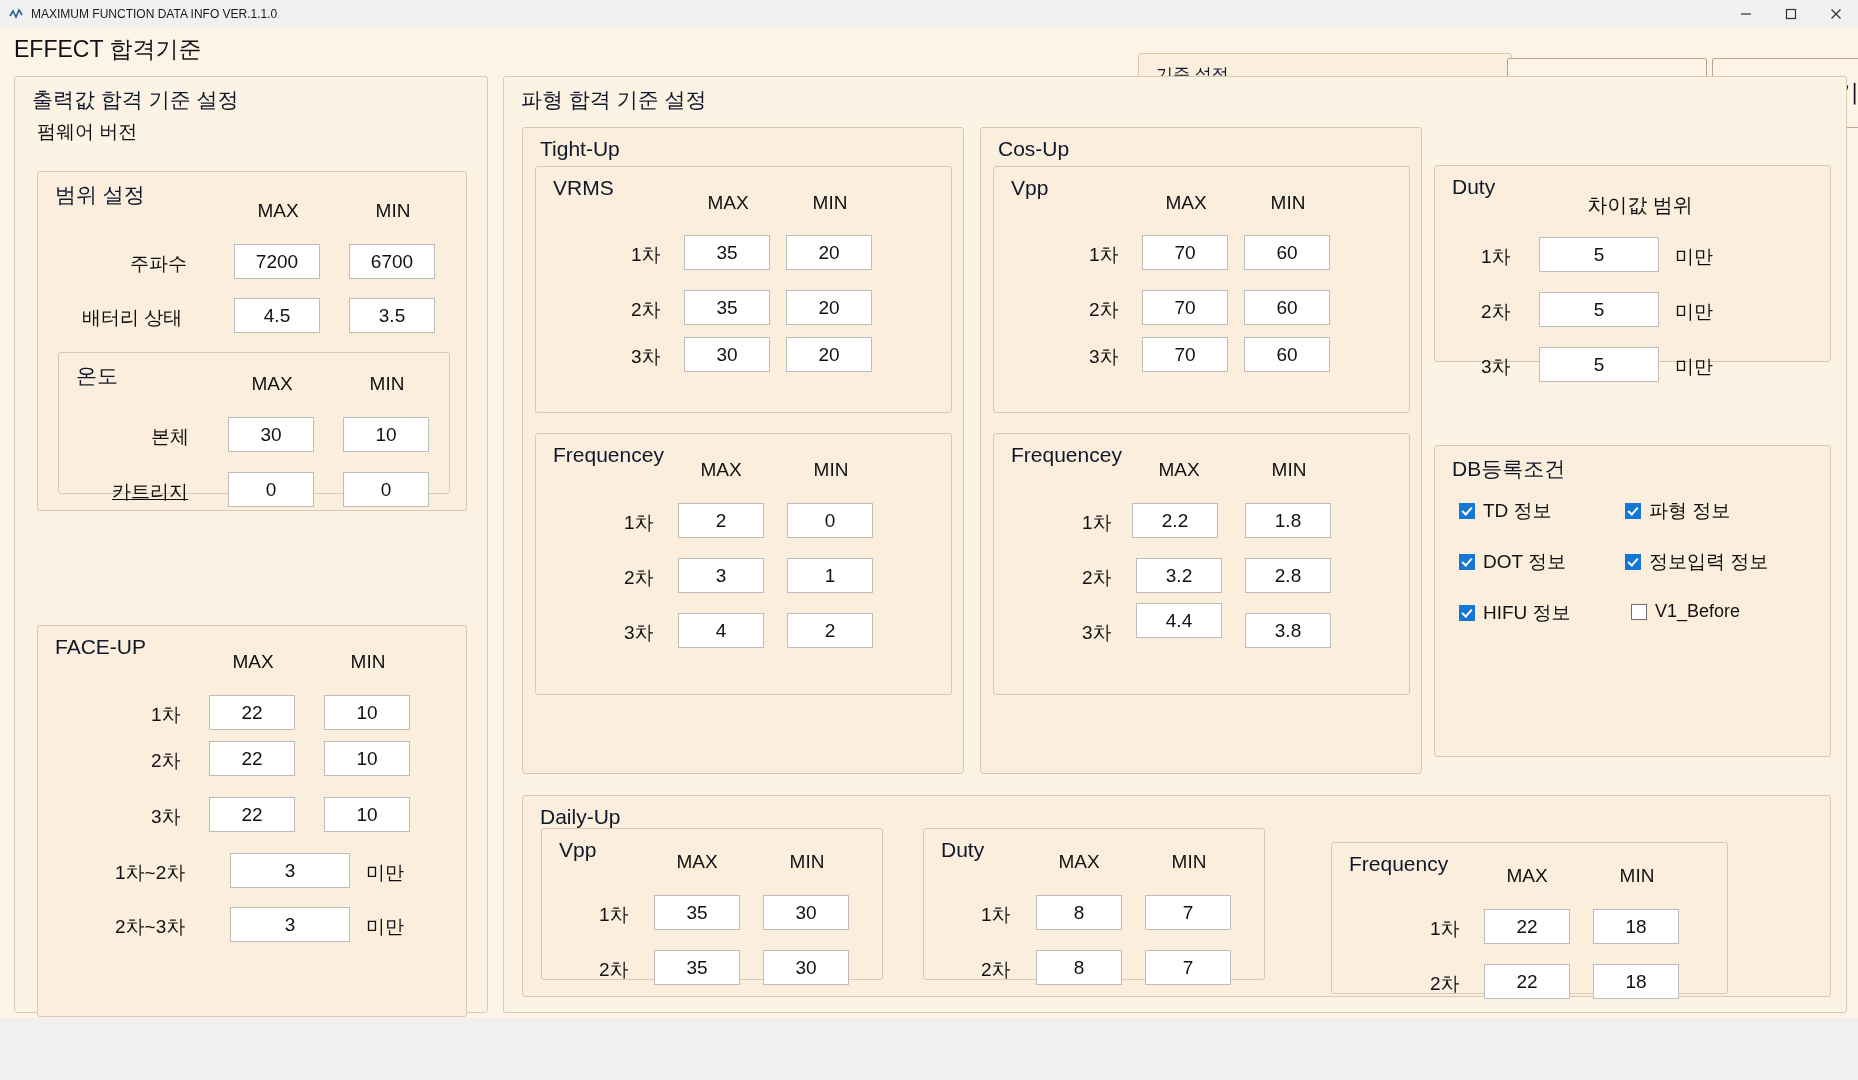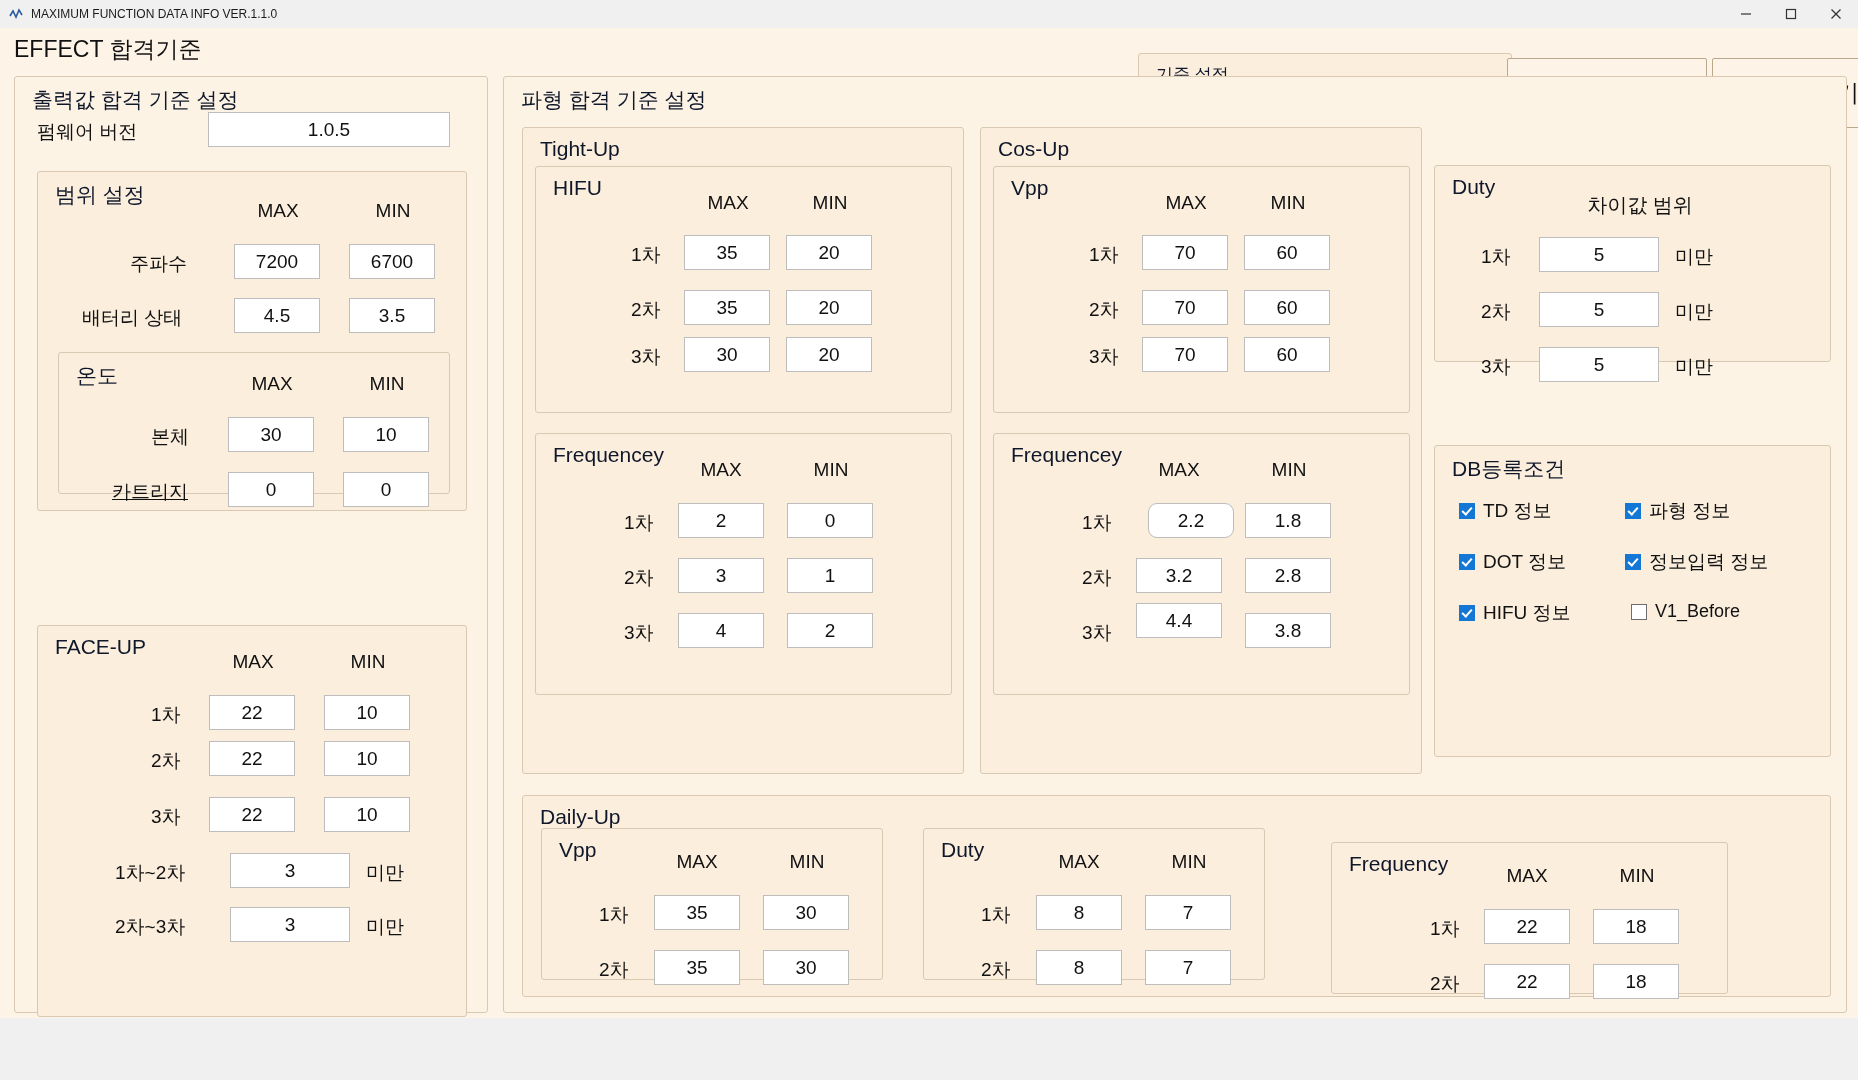--- a/index.html
+++ b/index.html
@@ -234,21 +234,20 @@
     </div>
   </div>
 
   <div class="bigbtn" style="left:1507px; top:30px; width:200px; height:70px;">저 장 하 기</div>
   <div class="bigbtn" style="left:1712px; top:30px; width:200px; height:70px;">나 가 기</div>
 
   <div class="gbox light" style="left:14px; top:48px; width:472px; height:935px;">
     <div class="legend">출력값 합격 기준 설정</div>
 
     <div class="lbl" style="left:22px; top:42px;">펌웨어 버전</div>
-    <input class="fld" style="left: 193px; top: 35px; width: 242px;" value="1.0.5">
 
     <div class="gbox lighter" style="left:22px; top:94px; width:428px; height:338px;">
       <div class="legend">범위 설정</div>
       <div class="hdr" style="left:200px; top:28px; width:80px;">MAX</div>
       <div class="hdr" style="left:315px; top:28px; width:80px;">MIN</div>
 
       <div class="lbl" style="left:92px; top:79px;">주파수</div>
       <input class="fld" style="left: 196px; top: 72px; width: 86px;" value="7200">
       <input class="fld" style="left: 311px; top: 72px; width: 86px;" value="6700">
 
@@ -298,21 +297,21 @@
     </div>
   </div>
 
   <div class="gbox light" style="left:503px; top:48px; width:1342px; height:935px;">
     <div class="legend">파형 합격 기준 설정</div>
 
     <div class="gbox lighter" style="left:18px; top:50px; width:440px; height:645px;">
       <div class="legend">Tight-Up</div>
 
       <div class="gbox lighter" style="left:12px; top:38px; width:415px; height:245px;">
-        <div class="legend">HIFU</div>
+        <div class="legend">VRMS</div>
         <div class="hdr" style="left:152px; top:25px; width:80px;">MAX</div>
         <div class="hdr" style="left:254px; top:25px; width:80px;">MIN</div>
 
         <div class="lbl" style="left:95px; top:75px;">1차</div>
         <input class="fld" style="left: 148px; top: 68px; width: 86px;" value="35">
         <input class="fld" style="left: 250px; top: 68px; width: 86px;" value="20">
 
         <div class="lbl" style="left:95px; top:130px;">2차</div>
         <input class="fld" style="left: 148px; top: 123px; width: 86px;" value="35">
         <input class="fld" style="left: 250px; top: 123px; width: 86px;" value="20">
@@ -361,21 +360,21 @@
         <input class="fld" style="left: 148px; top: 170px; width: 86px;" value="70">
         <input class="fld" style="left: 250px; top: 170px; width: 86px;" value="60">
       </div>
 
       <div class="gbox lighter" style="left:12px; top:305px; width:415px; height:260px;">
         <div class="legend">Frequencey</div>
         <div class="hdr" style="left:145px; top:25px; width:80px;">MAX</div>
         <div class="hdr" style="left:255px; top:25px; width:80px;">MIN</div>
 
         <div class="lbl" style="left:88px; top:76px;">1차</div>
-        <input class="fld" style="left: 154px; top: 69px; width: 86px; border-radius: 9px;" value="2.2">
+        <input class="fld" style="left: 138px; top: 69px; width: 86px;" value="2.2">
         <input class="fld" style="left: 251px; top: 69px; width: 86px;" value="1.8">
 
         <div class="lbl" style="left:88px; top:131px;">2차</div>
         <input class="fld" style="left: 142px; top: 124px; width: 86px;" value="3.2">
         <input class="fld" style="left: 251px; top: 124px; width: 86px;" value="2.8">
 
         <div class="lbl" style="left:88px; top:186px;">3차</div>
         <input class="fld" style="left: 142px; top: 169px; width: 86px;" value="4.4">
         <input class="fld" style="left: 251px; top: 179px; width: 86px;" value="3.8">
       </div>

